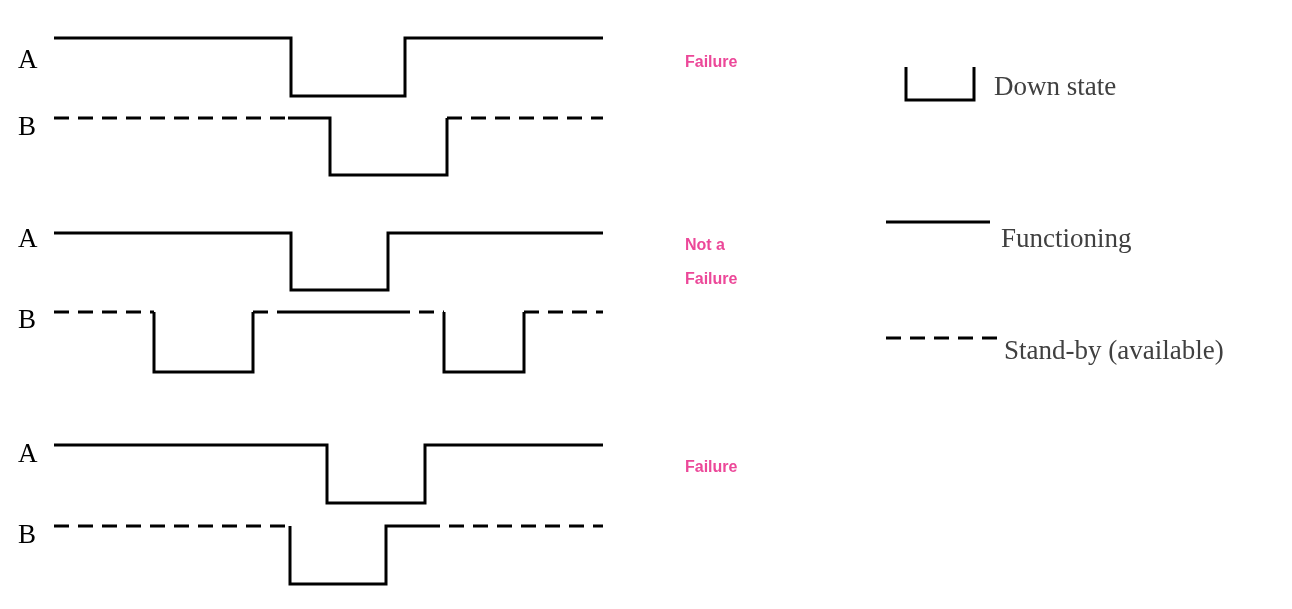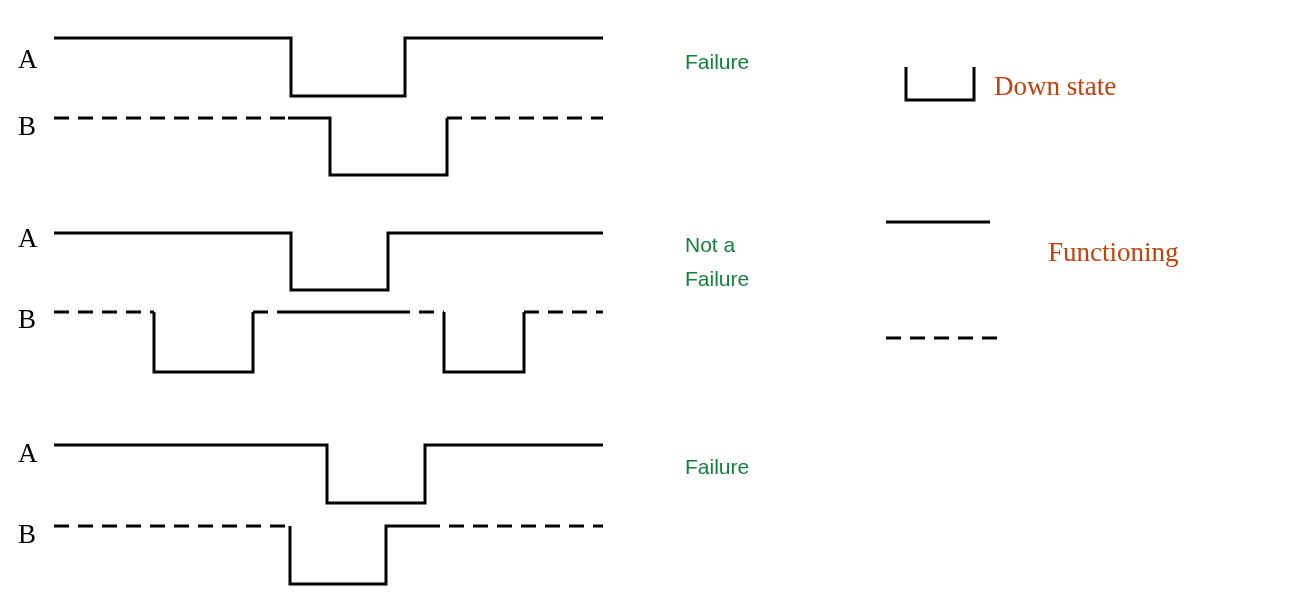--- a/index.html
+++ b/index.html
@@ -40,32 +40,33 @@
     font-family: "Liberation Serif", "DejaVu Serif", serif;
     font-size: 27px;
     line-height: 1;
     color: #000;
     white-space: nowrap;
   }
 
   .verdict {
     position: absolute;
     font-family: "Liberation Sans", "DejaVu Sans", sans-serif;
-    font-size: 21px;
+    font-size: 16px;
     line-height: 34px;
-    color: #15803d;
+    color: #ec4899;
     white-space: pre-line;
+    font-weight: bold;
   }
 
   .legend-label {
     position: absolute;
     font-family: "Liberation Serif", "DejaVu Serif", serif;
     font-size: 27px;
     line-height: 1;
-    color: #c2410c;
+    color: #404040;
     white-space: nowrap;
   }
 </style>
 </head>
 <body>
 
 <div id="stage">
 
   <svg class="diagram" viewBox="0 0 1292 609" xmlns="http://www.w3.org/2000/svg">
 
@@ -116,15 +117,16 @@
 
   <span class="row-label" style="left:18px; top:440px;">A</span>
   <span class="row-label" style="left:18px; top:521px;">B</span>
 
   <span class="verdict" style="left:685px; top:45px;">Failure</span>
   <span class="verdict" style="left:685px; top:228px;">Not a
 Failure</span>
   <span class="verdict" style="left:685px; top:450px;">Failure</span>
 
   <span class="legend-label" style="left:994px; top:73px;">Down state</span>
-  <span class="legend-label" style="left:1001px; top:239px;margin-left:47px;">Functioning</span>
+  <span class="legend-label" style="left:1001px; top:225px;">Functioning</span>
+  <span class="legend-label" style="left:1004px; top:337px;">Stand-by (available)</span>
 
 </div>
 
 </body></html>

